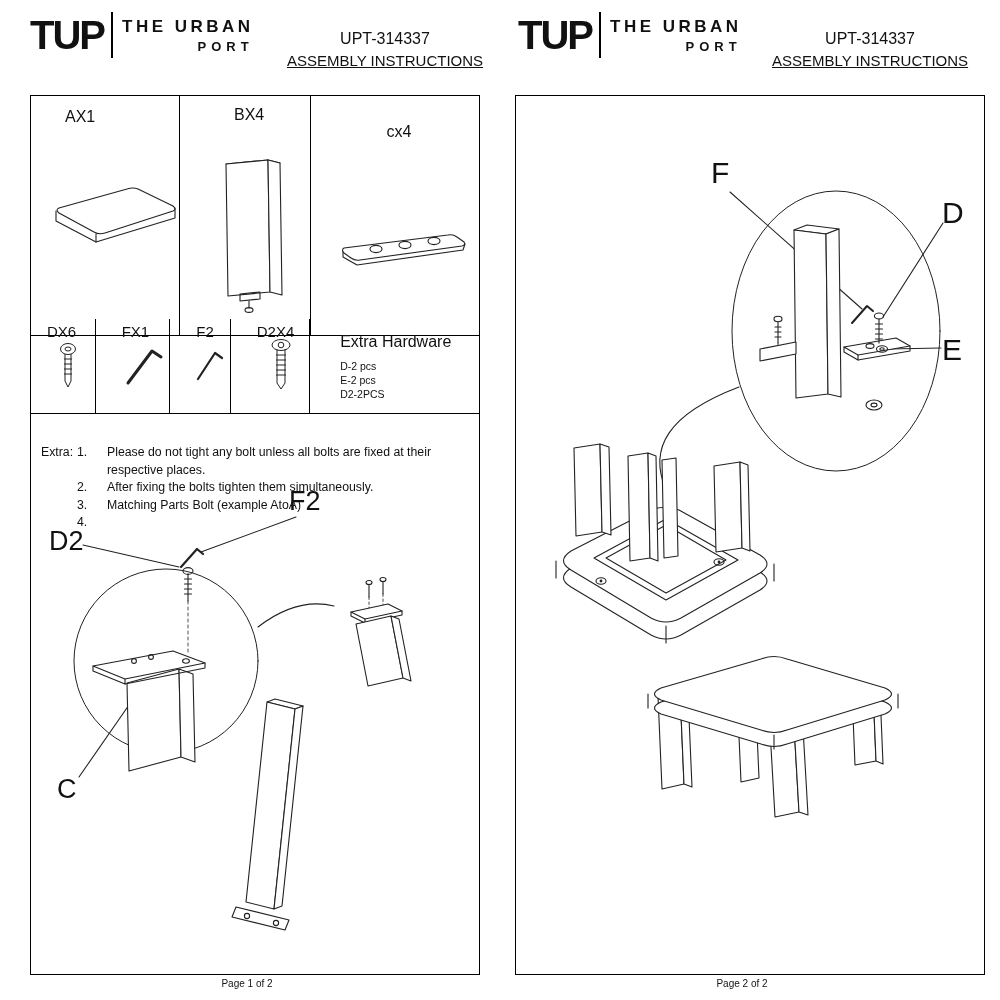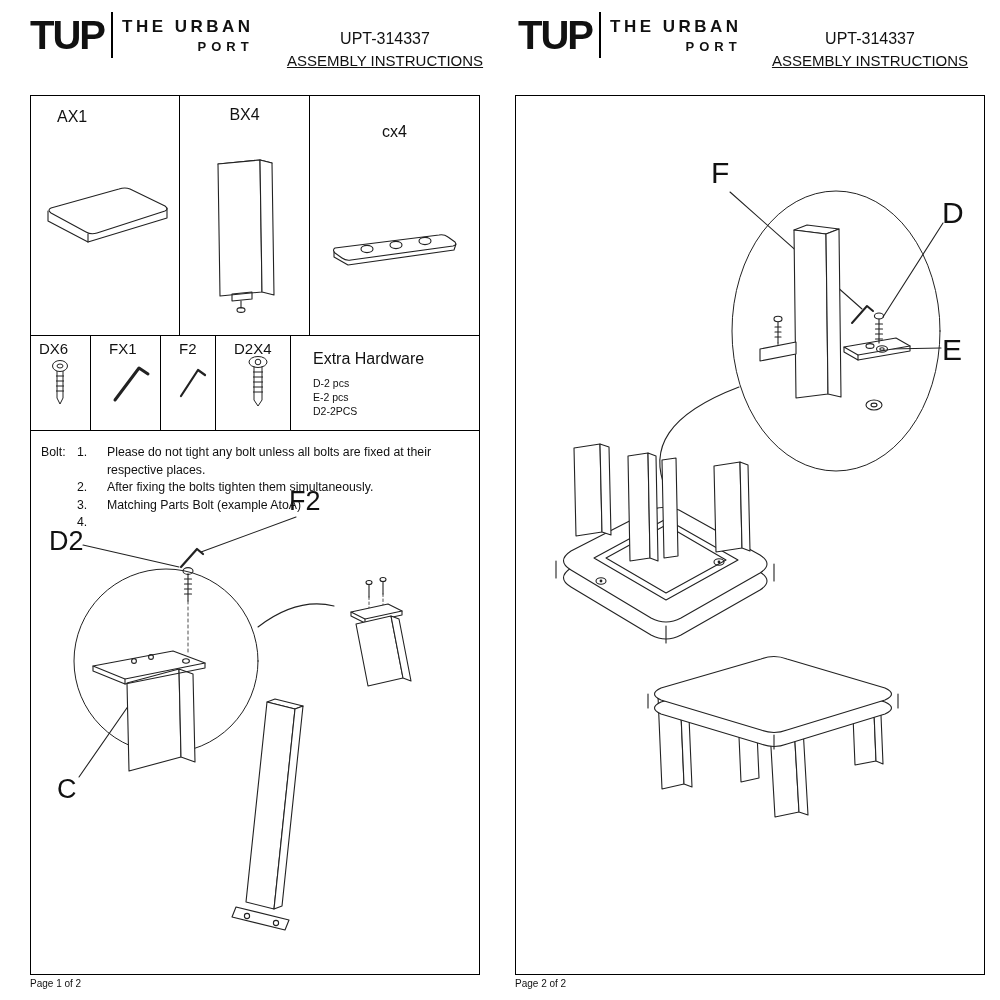--- a/index.html
+++ b/index.html
@@ -10,35 +10,35 @@
   .logo{position:absolute;display:flex;align-items:center;}
   .logo-tup{font-size:40px;font-weight:900;letter-spacing:-2px;line-height:1;}
   .logo-bar{width:2px;height:46px;background:#000;margin:0 9px 0 7px;}
   .logo-lines{display:flex;flex-direction:column;}
   .logo-l1{font-size:17px;font-weight:600;letter-spacing:3.5px;white-space:nowrap;}
   .logo-l2{font-size:13px;font-weight:600;letter-spacing:5px;text-align:right;margin-top:2px;}
   .title{position:absolute;text-align:center;width:230px;}
   .title-model{font-size:16px;margin-bottom:4px;}
   .title-doc{font-size:15px;text-decoration:underline;}
   .row1{position:absolute;left:0;top:0;width:100%;height:240px;display:flex;border-bottom:1.5px solid #000;box-sizing:border-box;}
-  .row2{position:absolute;left:0;top:240px;width:100%;height:95px;display:flex;border-bottom:1.5px solid #000;box-sizing:border-box;gap:10px;}
-  .cell{position:relative;height:100%;box-sizing:border-box;border-right:1.5px solid #000;}
+  .row2{position:absolute;left:0;top:223px;width:100%;height:95px;display:flex;border-bottom:1.5px solid #000;box-sizing:border-box;gap:10px;}
+  .cell{position:relative;height:100%;box-sizing:border-box;border-right:1.5px solid #000;margin-left:8px;}
   .cell.last{border-right:none;}
   .plabel{position:absolute;font-size:16px;}
   .slabel{position:absolute;left:8px;top:4px;font-size:15px;}
   .xh-title{position:absolute;left:12px;top:14px;font-size:16px;}
   .xh-items{position:absolute;left:12px;top:40px;font-size:10.5px;line-height:14px;}
   .notes{position:absolute;left:10px;top:348px;width:436px;font-size:12.3px;line-height:17.5px;}
   .note-row{display:flex;}
   .note-pre{width:36px;flex:none;}
   .note-num{width:20px;flex:none;}
   .note-text{flex:1;padding-left:10px;}
   .biglabel{position:absolute;font-size:27px;}
   .biglabel2{position:absolute;font-size:30px;}
-  .footer{position:absolute;font-size:10px;text-align:left;padding-right:16px;box-sizing:border-box;}
+  .footer{position:absolute;font-size:10px;text-align:center;padding-right:16px;box-sizing:border-box;}
   svg{position:absolute;left:0;top:0;}
 </style>
 </head>
 <body>
 
 <div class="page" id="page1">
 
   <div class="logo" style="left:30px;top:12px">
     <span class="logo-tup">TUP</span>
     <span class="logo-bar"></span>
@@ -144,21 +144,21 @@
         <div class="xh-items">
           <div>D-2 pcs</div>
           <div>E-2 pcs</div>
           <div>D2-2PCS</div>
         </div>
       </div>
     </div>
 
     <div class="notes">
       <div class="note-row">
-        <span class="note-pre">Bolt:</span>
+        <span class="note-pre">Extra:</span>
         <span class="note-num">1.</span>
         <span class="note-text">Please do not tight any bolt unless all bolts are fixed at their respective places.</span>
       </div>
       <div class="note-row">
         <span class="note-pre"></span>
         <span class="note-num">2.</span>
         <span class="note-text">After fixing the bolts tighten them simultaneously.</span>
       </div>
       <div class="note-row">
         <span class="note-pre"></span>

